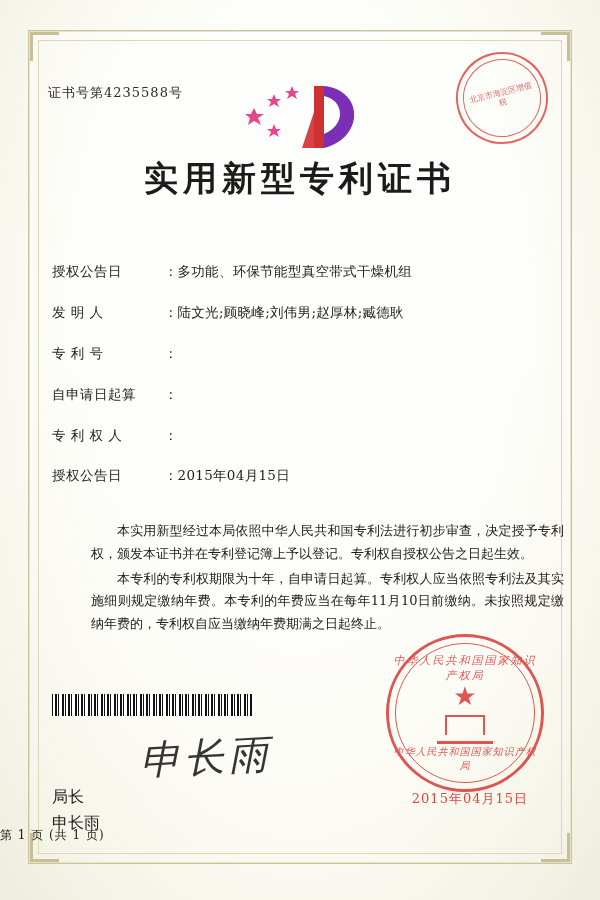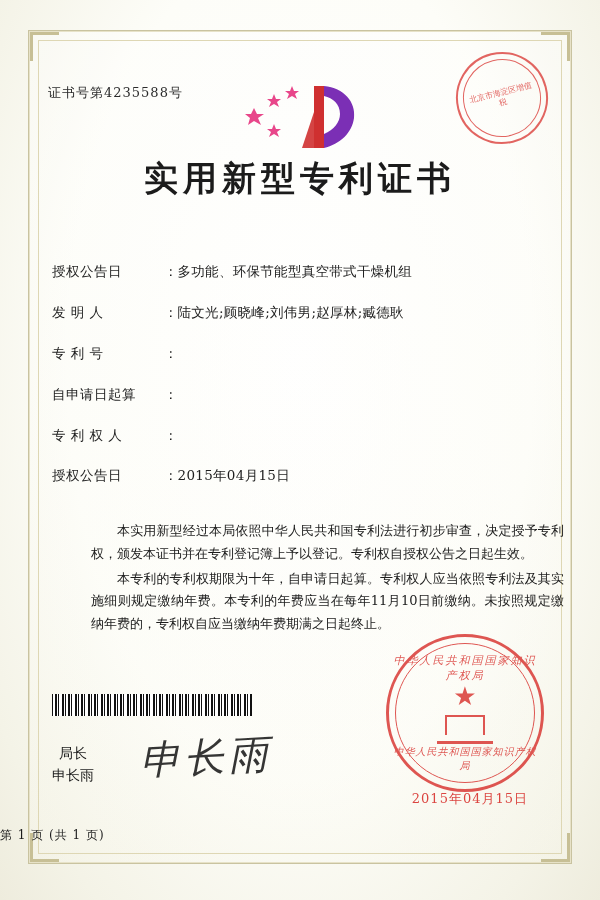--- a/index.html
+++ b/index.html
@@ -97,24 +97,23 @@
     position:absolute;left:52px;top:694px;
     width:200px;height:22px;
     background:repeating-linear-gradient(90deg,
       #111 0px,#111 1px,#fff 1px,#fff 3px,
       #111 3px,#111 5px,#fff 5px,#fff 6px,
       #111 6px,#111 7px,#fff 7px,#fff 10px,
       #111 10px,#111 12px,#fff 12px,#fff 13px);
   }
 
   .signature-block{
-    position:absolute;left:52px;top:742px;
-    font-size:14px;line-height:1.6;color:#1c1c1c;
-    font-family:"DejaVu Serif","Liberation Serif",serif;
-    text-align:center;
+    position:absolute;left:52px;top:784px;
+    font-size:16px;line-height:1.6;color:#1c1c1c;
+    font-family:"DejaVu Serif","Liberation Serif",serif;
   }
   .sig-script{
     position:absolute;left:140px;top:730px;
     font-size:40px;color:#1a1a1a;
     font-family:"DejaVu Serif","Liberation Serif",serif;
     font-style:italic;
     letter-spacing:4px;
     transform:rotate(-3deg);
     opacity:.88;
   }

